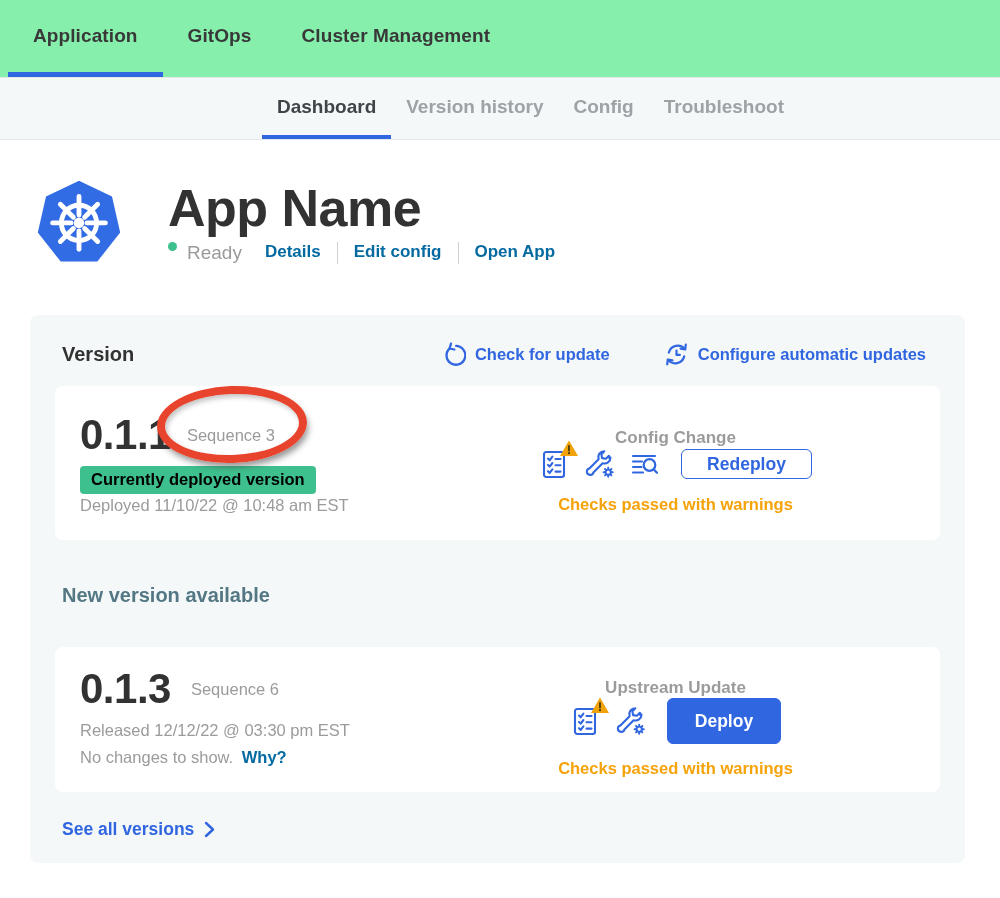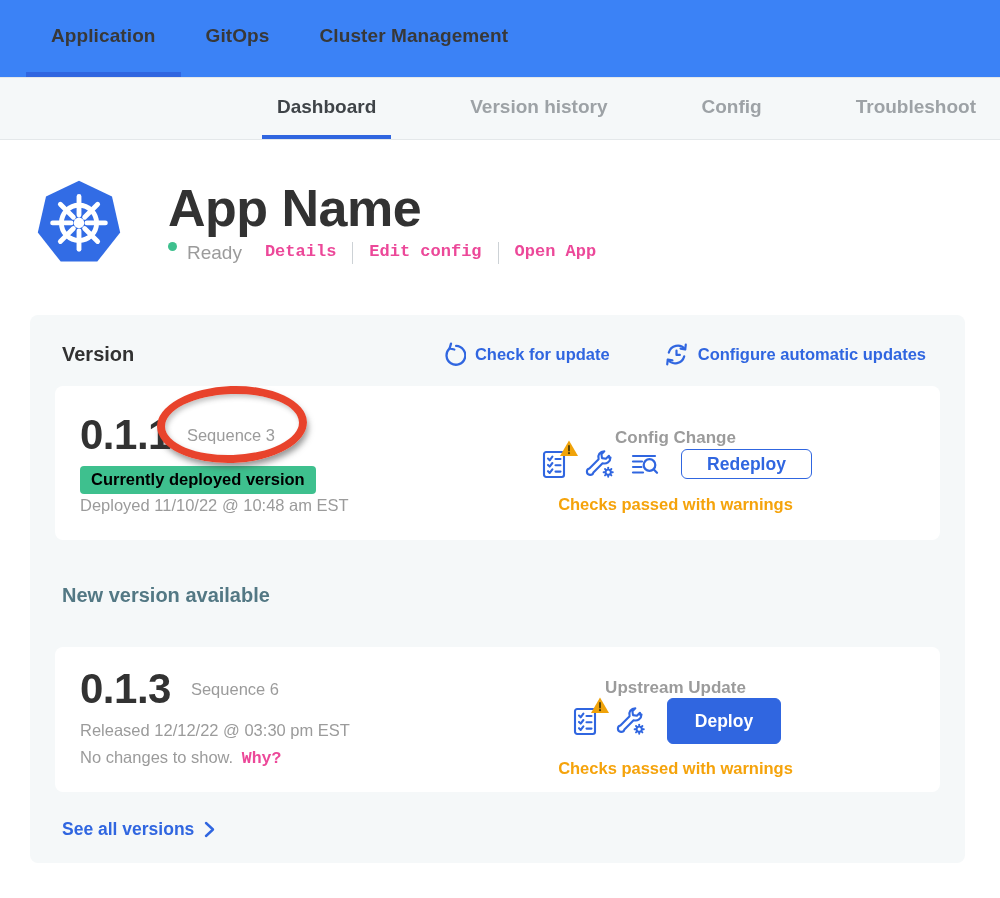--- a/index.html
+++ b/index.html
@@ -1,40 +1,40 @@
 <!DOCTYPE html>
 <html><head>
 <meta charset="utf-8">
 <style>
   * { margin:0; padding:0; box-sizing:border-box; }
   html,body { width:1000px; height:898px; overflow:hidden; background:#fff;
               font-family:"Liberation Sans", sans-serif; }
 
   
-  .topnav { height:77px; display:flex; align-items:stretch; padding-left:26px; background:#3b82f6; }
+  .topnav { height:77px; display:flex; align-items:stretch; padding-left:8px; background:#86efac; }
   .topnav-item { display:flex; align-items:center; padding:0 25px; font-size:19px; font-weight:700;
                  color:#383838; border-bottom:5px solid transparent; cursor:pointer; letter-spacing:.1px; }
   .topnav-item.active { border-bottom-color:#3066E0; }
 
   
   .subnav { height:63px; background:#F5F8F9; border-top:1px solid #E4E8EA; border-bottom:1px solid #E4E8EA;
-            display:flex; align-items:stretch; padding-left:262px; gap:64px; white-space:nowrap; }
+            display:flex; align-items:stretch; padding-left:262px; white-space:nowrap; }
   .subnav-tab { display:flex; align-items:center; padding:0 15px; font-size:19px; font-weight:700;
                 color:#9DA2A6; border-bottom:4px solid transparent; cursor:pointer; }
   .subnav-tab.active { color:#3F4448; border-bottom-color:#3066E0; }
 
   
   .app-header { display:flex; align-items:center; margin:37px 0 0 35px; }
   .logo { width:88px; height:90px; flex:0 0 auto; }
   .titleblock { margin-left:45px; }
   .page-title { font-size:52px; font-weight:800; color:#323232; letter-spacing:-.5px; line-height:54px; }
   .statusrow { display:flex; align-items:flex-start; margin-top:7px; }
   .status-dot { width:9px; height:9px; border-radius:50%; background:#3EC08E; margin-right:10px; }
   .status-text { font-size:19px; font-weight:500; color:#9B9B9B; margin-right:23px; }
-  .hlink { font-size:17px; font-weight:700; color:#ec4899; text-decoration:none; cursor:pointer;font-family:Liberation Mono, monospace; }
+  .hlink { font-size:17px; font-weight:700; color:#0369a1; text-decoration:none; cursor:pointer; }
   .vdiv { width:1px; height:22px; background:#CDD2D6; margin:0 16px; }
 
   
   .panel { margin:48px 0 0 30px; width:935px; height:548px; background:#F5F8F9; border-radius:8px;
            padding:27px 25px 24px 25px; }
   .panel-head { display:flex; align-items:center; justify-content:space-between; margin:0 14px 19px 7px; }
   .panel-title { font-size:20px; font-weight:700; color:#323232; }
   .panel-actions { display:flex; gap:54px; }
   .action-link { display:flex; align-items:center; gap:9px; font-size:16.5px; font-weight:700;
                  color:#3066E0; text-decoration:none; cursor:pointer; }

